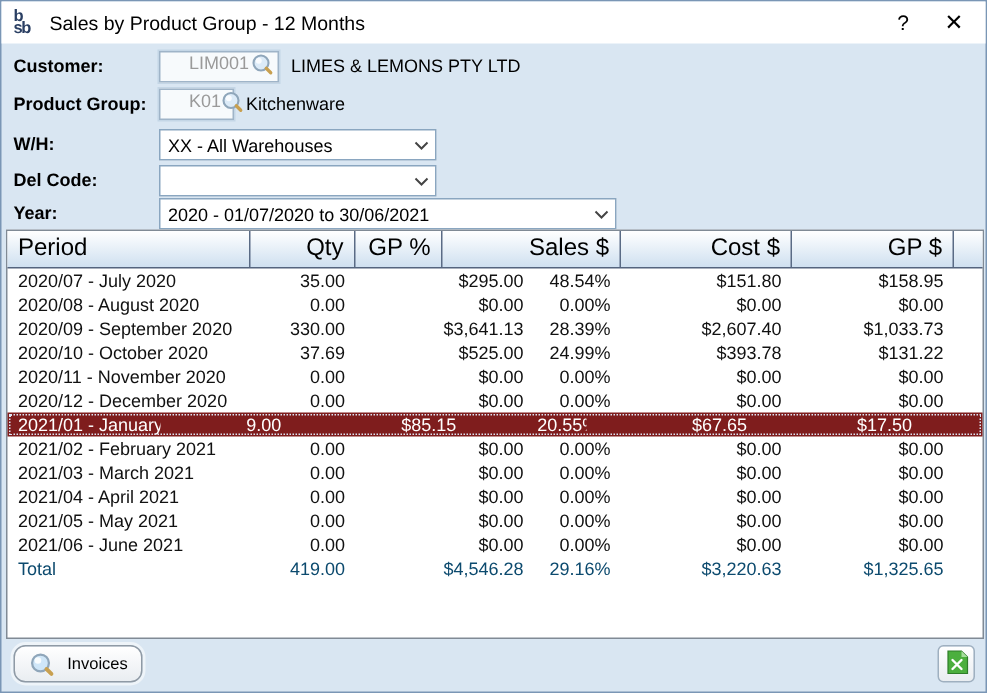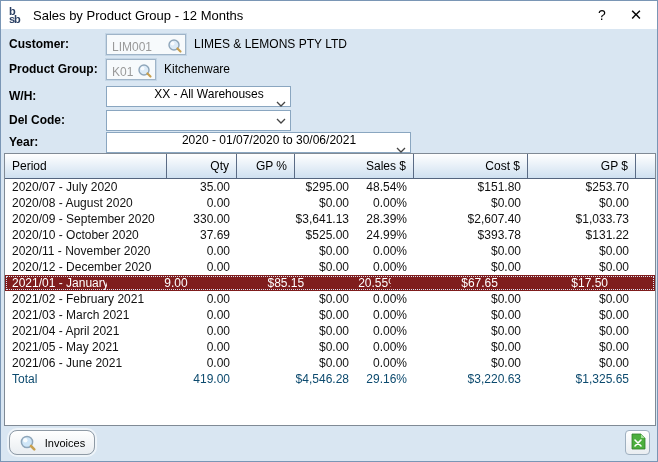--- a/index.html
+++ b/index.html
@@ -36,52 +36,52 @@
   }
   .titlebar-right { margin-left:auto; display:flex; }
   .close-btn { font-size:15px; margin-right:4px; }
   
   .form-label {
     position:absolute; left:8px; font-weight:bold; color:#000;
   }
   .code-box {
     position:absolute; height:21px;
     background:#f7fafc; border:1px solid #9fb4c8;
-    display:flex; align-items:flex-end;
-    color:#9a9a9a; padding-left:5px;
+    display:flex; align-items:flex-start;
+    color:#9a9a9a; padding-left:19px;
     box-shadow:0 0 0 1px #c4d6e6;
   }
   .code-box .mag { margin-left:auto; margin-right:2px; }
   .static-name { position:absolute; color:#000; }
   .dropdown {
     position:absolute; height:21px;
     background:#ffffff; border:1px solid #8aa6c0;
     display:flex; align-items:center;
-    padding-left:21px; color:#000;flex-direction:column;
+    padding-left:5px; color:#000;
   }
   .dropdown .chev {
     margin-left:auto; width:18px; height:100%;
     display:flex; align-items:center; justify-content:center;
   }
   .mag-svg { display:block; }
   
   .table-wrap {
     position:absolute; left:3px; top:152px; width:652px; height:273px;
     background:#ffffff; border:1px solid #808a95;
   }
   .thead {
     display:flex; height:25px;
     background:linear-gradient(#ffffff, #cfe0f0);
     border-bottom:1px solid #54647e;
   }
   .th {
     display:flex; align-items:center;
     padding:0 7px; color:#000;
     border-right:1px solid #5a6b85;
-    font-size:12px;
+    font-size:16px;
   }
   .th.num { justify-content:flex-end; }
   .th:last-child { border-right:none; }
   .tbody { position:relative; }
   .tr { display:flex; height:16px; align-items:center; }
   .td {
     padding:0 7px; white-space:nowrap; overflow:hidden;
     font-size:12px; line-height:16px;
   }
   .td.num { text-align:right; }
@@ -194,21 +194,21 @@
       <div class="th c5 num">GP $</div>
       <div class="th c6"></div>
     </div>
     <div class="tbody" id="tbody">
         <div class="tr">
           <div class="td c0">2020/07 - July 2020</div>
           <div class="td c1 num">35.00</div>
           <div class="td c2 num">$295.00</div>
           <div class="td c3 num">48.54%</div>
           <div class="td c4 num">$151.80</div>
-          <div class="td c5 num">$253.70</div>
+          <div class="td c5 num">$158.95</div>
           <div class="td c6"></div>
         </div>
         <div class="tr">
           <div class="td c0">2020/08 - August 2020</div>
           <div class="td c1 num">0.00</div>
           <div class="td c2 num">$0.00</div>
           <div class="td c3 num">0.00%</div>
           <div class="td c4 num">$0.00</div>
           <div class="td c5 num">$0.00</div>
           <div class="td c6"></div>

